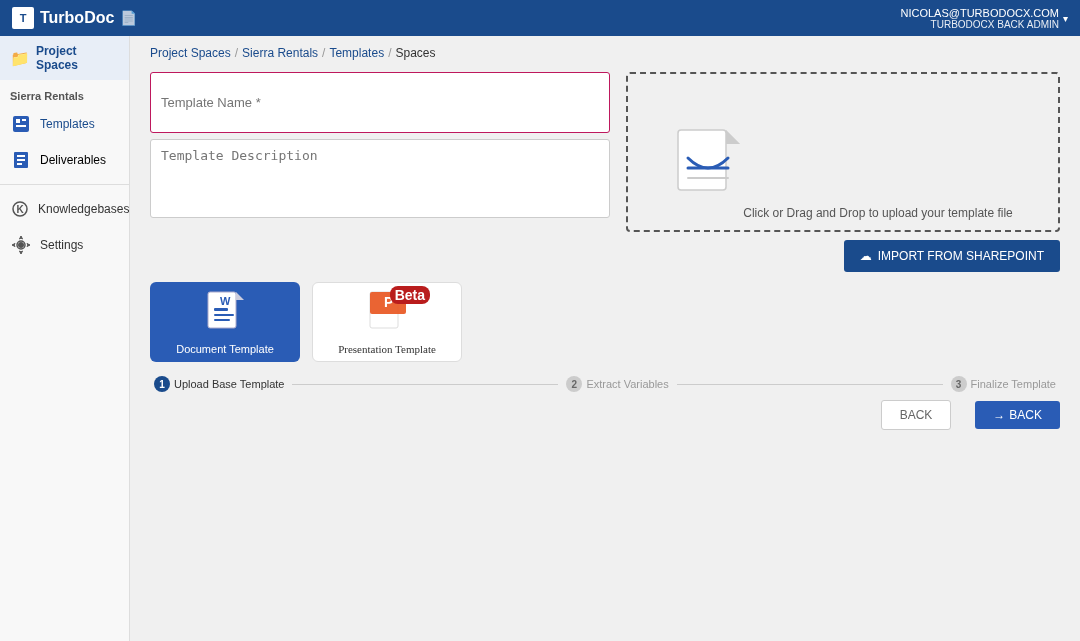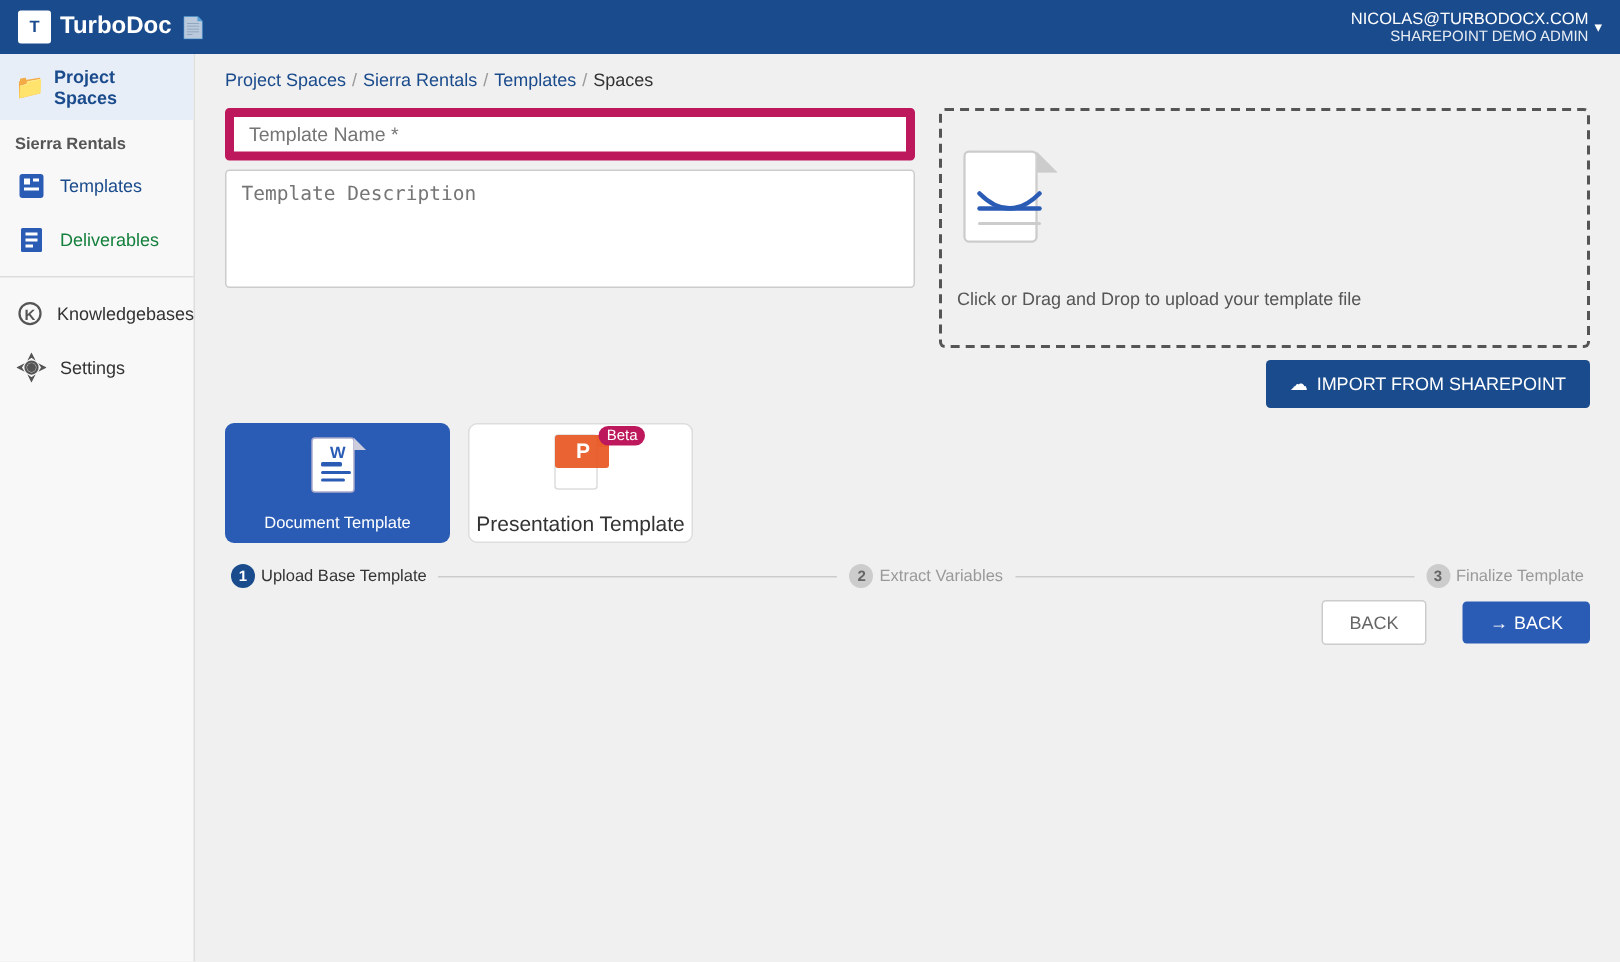--- a/index.html
+++ b/index.html
@@ -78,21 +78,21 @@
       padding: 10px 10px 4px 10px;
       font-weight: bold;
     }
     .sidebar-item {
       display: flex;
       align-items: center;
       gap: 8px;
       padding: 7px 10px;
       cursor: pointer;
       font-size: 12px;
-      color: #15803d;
+      color: #000000;
     }
     .sidebar-item.active { color: #1a4b8c; }
     .sidebar-item-icon {
       width: 22px; height: 22px;
       display: flex; align-items: center; justify-content: center;
       font-size: 14px;
     }
     .sidebar-divider { border: none; border-top: 1px solid #ddd; margin: 6px 0; }
     .sidebar-item-full {
       display: flex;
@@ -124,23 +124,23 @@
     .form-upload-row {
       display: flex;
       gap: 16px;
       margin-bottom: 10px;
     }
     .form-left {
       flex: 0 0 460px;
     }
     .form-input {
       width: 100%;
-      border: 6px solid #be185d;
+      border: 1px solid #be185d;
       border-radius: 3px;
-      padding: 4px 10px;
+      padding: 22px 10px;
       font-size: 13px;
       color: #be185d;
       outline: none;
       margin-bottom: 6px;
     }
     .form-textarea {
       width: 100%;
       border: 1px solid #ccc;
       border-radius: 3px;
       padding: 8px 10px;
@@ -150,22 +150,22 @@
       resize: none;
       height: 79px;
     }
 
     
     .upload-box {
       flex: 1;
       border: 2px dashed #555;
       border-radius: 4px;
       display: flex;
-      flex-direction: column;
-      align-items: flex-start;
+      flex-direction: row;
+      align-items: flex-end;
       justify-content: center;
       padding: 10px;
       min-height: 160px;
       cursor: pointer;
     }
     .upload-icon-wrap {
       margin-bottom: 8px;
     }
     .upload-text {
       font-size: 12px;
@@ -223,25 +223,26 @@
       border: 1px solid #ddd;
       color: #333;
     }
     .ppt-icon-wrap {
       position: relative;
     }
     .beta-badge {
       position: absolute;
       top: -4px;
       right: -24px;
-      background: #be185d;
-      color: white;
-      font-size: 10px;
+      background: #b91c1c;
+      color: white;
+      font-size: 14px;
       padding: 1px 5px;
       border-radius: 8px;
+      font-weight: bold;
     }
 
     
     .steps {
       display: flex;
       align-items: center;
       font-size: 11px;
       color: #999;
       margin-bottom: 8px;
       padding: 0 4px;
@@ -310,21 +311,21 @@
 
 <div class="header">
   <div class="header-logo">
     <div class="logo-icon">T</div>
     <span>TurboDoc</span>
     <span style="font-size:14px; opacity:0.7;">📄</span>
   </div>
   <div class="header-user">
     <div class="header-user-info">
       <div>NICOLAS@TURBODOCX.COM</div>
-      <div>SHAREPOINT DEMO ADMIN</div>
+      <div>TURBODOCX BACK ADMIN</div>
     </div>
     <span class="chevron-down">▾</span>
   </div>
 </div>
 
 <div class="layout">
 
   <div class="sidebar">
     <div class="sidebar-project">
       <span class="sidebar-project-icon">📁</span>
@@ -437,21 +438,21 @@
       <div class="template-card unselected" style="position:relative;">
         <div class="ppt-icon-wrap" style="position:relative;">
           <svg width="38" height="44" viewBox="0 0 38 44">
             <rect x="2" y="2" width="28" height="36" rx="2" fill="white" stroke="#ddd" stroke-width="1"></rect>
             <polygon points="30,2 30,10 38,10" fill="#f0c0a0"></polygon>
             <rect x="2" y="2" width="36" height="22" rx="2" fill="#e8531d" opacity="0.9"></rect>
             <text x="16" y="17" font-size="14" fill="white" font-weight="bold">P</text>
           </svg>
           <span class="beta-badge">Beta</span>
         </div>
-        <span style="font-size:14px;">Presentation Template</span>
+        <span style="font-size:11px;font-family:Liberation Serif, serif;">Presentation Template</span>
       </div>
     </div>
 
     <div class="steps">
       <div class="step">
         <div class="step-num">1</div>
         <span class="step-label active">Upload Base Template</span>
       </div>
       <div class="step-line"></div>
       <div class="step">

